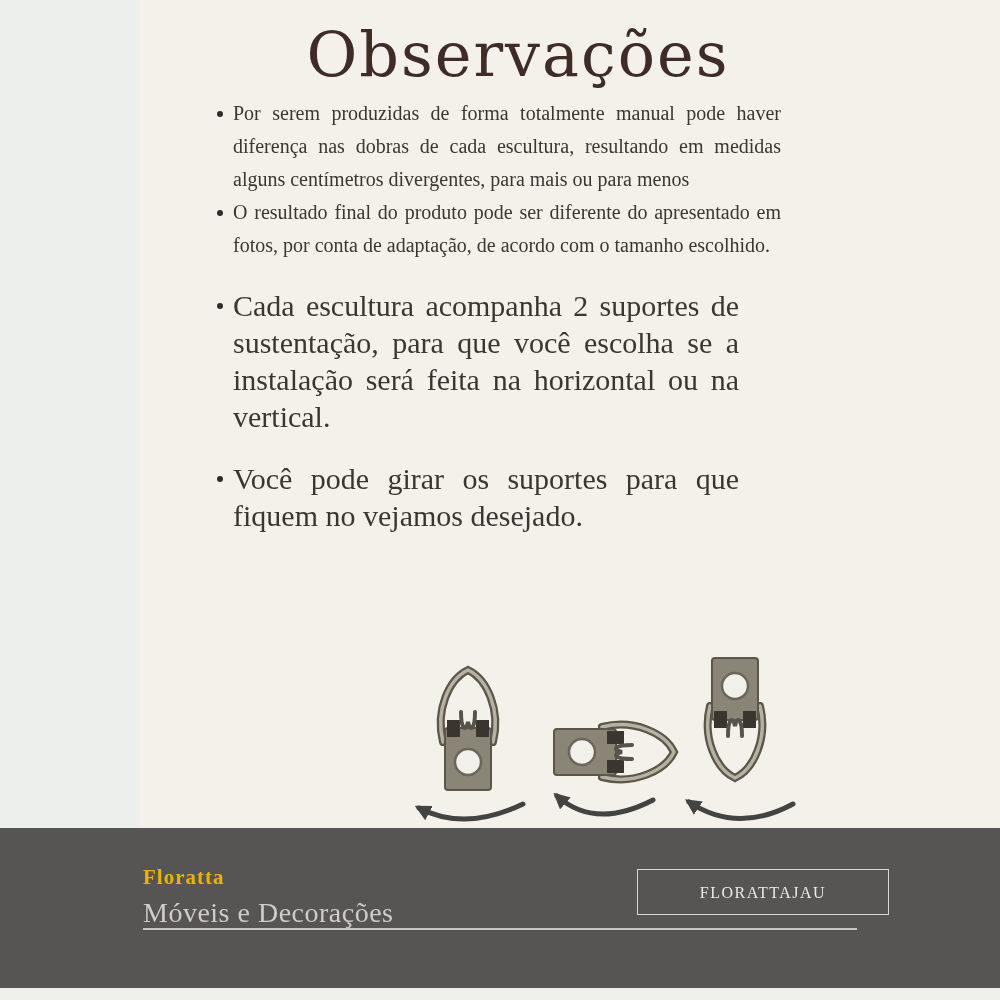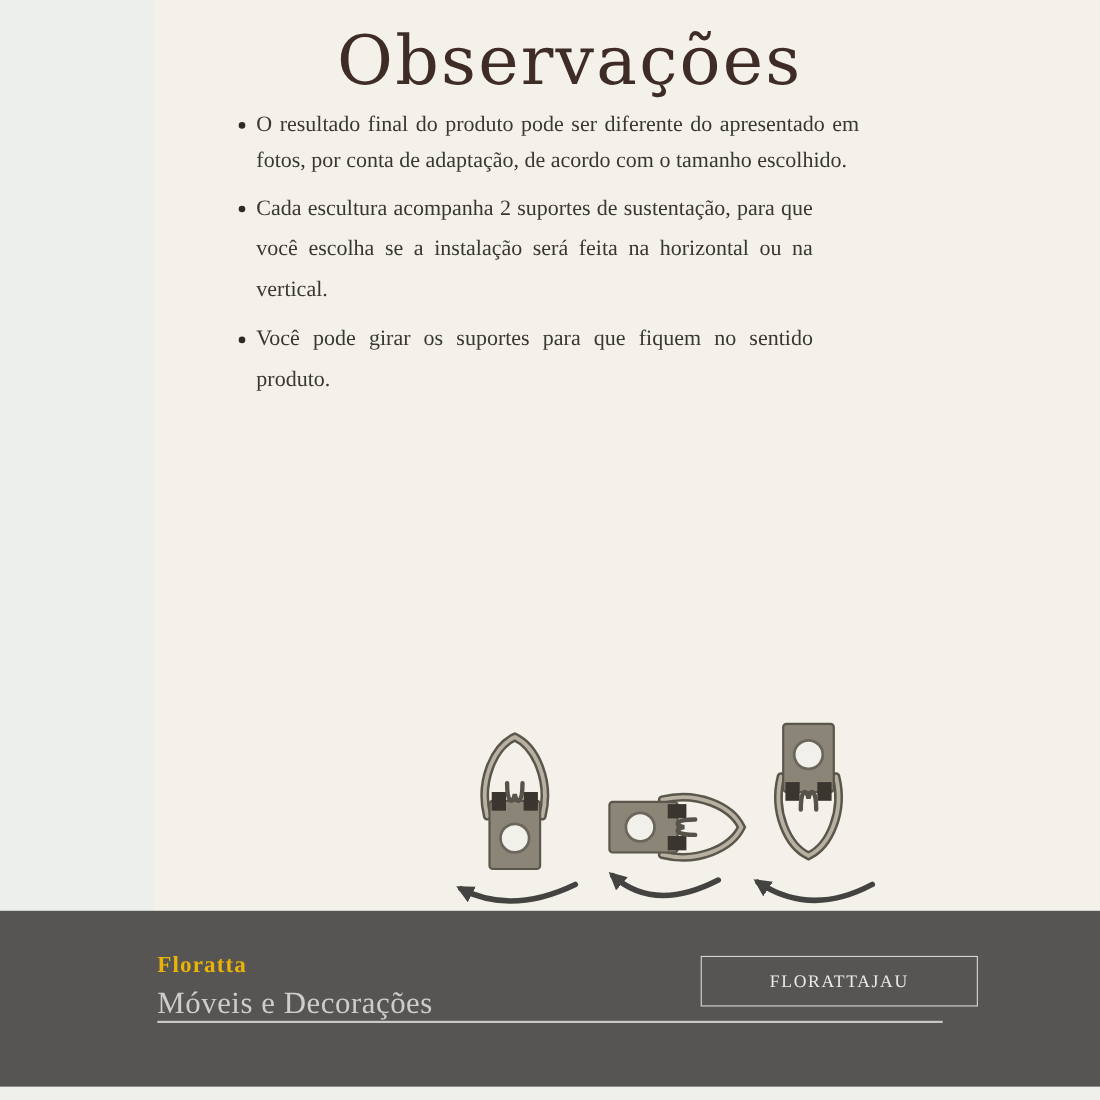--- a/index.html
+++ b/index.html
@@ -33,23 +33,23 @@
     font-size:20px; line-height:33px;
     text-align:justify;
   }
   .obs-list li::before {
     content:"";
     position:absolute; left:2px; top:14px;
     width:6px; height:6px; border-radius:50%;
     background:#2e2a27;
   }
   .obs-list li.large {
-    font-size:20px; line-height:37px;
+    font-size:30px; line-height:37px;
     padding-right:42px;
-    margin-top:8px;
+    margin-top:25px;
   }
   .obs-list li.large::before { top:16px; }
 
   .illustration {
     position:absolute; left:395px; top:648px;
   }
 
   .footer {
     position:absolute; left:0; top:828px; width:1000px; height:160px;
     background:#565553;
@@ -85,23 +85,24 @@
 </style>
 </head>
 <body>
 
 <div class="panel"></div>
 
 <h1 class="title">Observações</h1>
 
 <div class="content">
   <ul class="obs-list">
+    <li>Por serem produzidas de forma totalmente manual pode haver diferença nas dobras de cada escultura, resultando em medidas alguns centímetros divergentes, para mais ou para menos</li>
     <li>O resultado final do produto pode ser diferente do apresentado em fotos, por conta de adaptação, de acordo com o tamanho escolhido.</li>
     <li class="large">Cada escultura acompanha 2 suportes de sustentação, para que você escolha se a instalação será feita na horizontal ou na vertical.</li>
-    <li class="large">Você pode girar os suportes para que fiquem no sentido produto.</li>
+    <li class="large">Você pode girar os suportes para que fiquem no vejamos desejado.</li>
   </ul>
 </div>
 
 <svg class="illustration" width="430" height="180" viewBox="0 0 430 180">
   <defs>
     <marker id="ah" markerWidth="3.2" markerHeight="3.2" refX="7" refY="5" orient="auto" viewBox="0 0 10 10">
       <path d="M0,0 L10,5 L0,10 z" fill="#434341"></path>
     </marker>
     <g id="hg">
       <path d="M -25,8 C -33,-24 -19,-55 0,-64 C 19,-55 33,-24 25,8" fill="none" stroke="#5a564c" stroke-width="8" stroke-linecap="round"></path>

